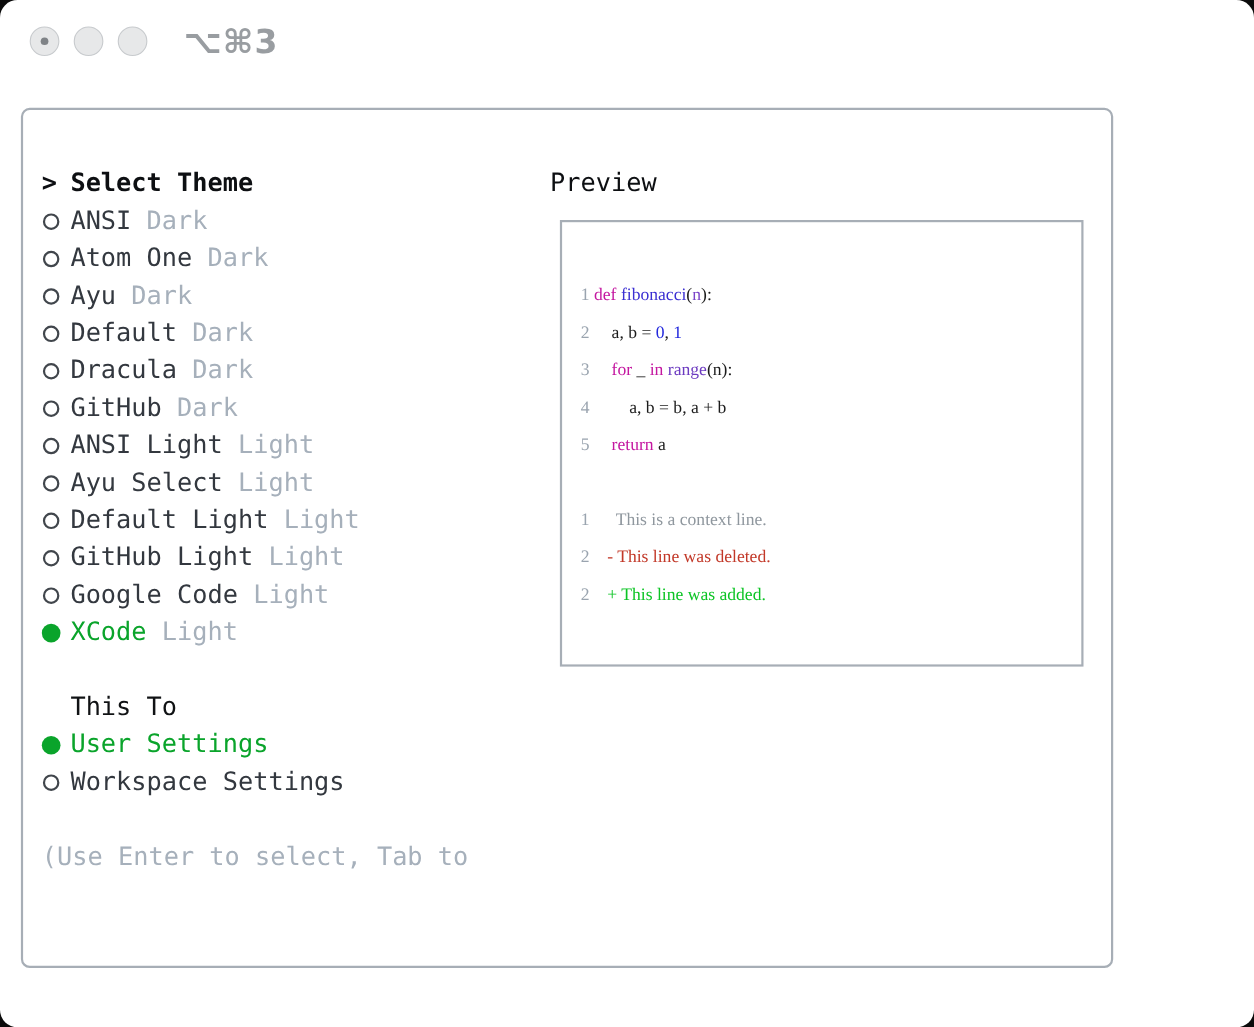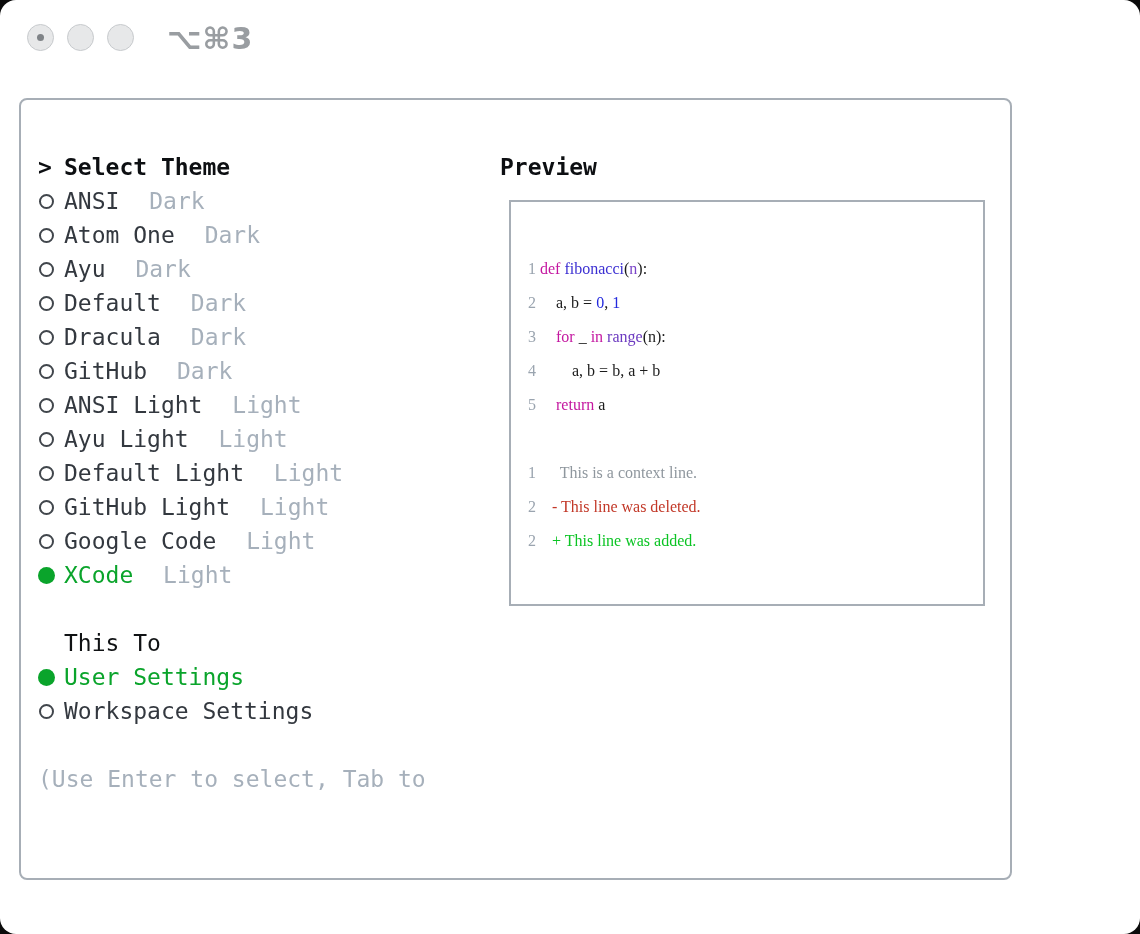--- a/index.html
+++ b/index.html
@@ -19,26 +19,26 @@
   .left-col{position:absolute;left:17px;top:50px;font-size:23px;line-height:34px;}
   .row{display:flex;align-items:center;height:34px;white-space:pre;}
   .slot{width:26px;flex:0 0 26px;display:flex;align-items:center;}
   .prefix{font-weight:bold;color:#0d0f12;}
   .dot{width:15px;height:15px;border:2px solid var(--ring,#41464c);border-radius:50%;box-sizing:border-box;margin-left:1px;}
   .dot.sel{width:17px;height:17px;border:none;background:var(--green,#0aa42b);margin-left:0;}
   .bold-title{font-weight:bold;color:#0d0f12;}
   .plain-title{color:#101214;}
   .tname{color:var(--dark,#33383f);}
   .tname.sel{color:var(--green,#0aa42b);}
-  .tvariant{color:var(--muted,#a6b0bb);margin-left:16px;}
+  .tvariant{color:var(--muted,#a6b0bb);}
   .spacer{height:34px;}
   .help{height:34px;line-height:34px;color:var(--muted,#a6b0bb);white-space:pre;}
 
   
-  .preview-title{position:absolute;left:479px;top:50px;height:34px;line-height:34px;font-size:23px;font-weight:bold;color:#0d0f12;}
+  .preview-title{position:absolute;left:479px;top:50px;height:34px;line-height:34px;font-size:23px;font-weight:normal;color:#0d0f12;}
   .preview-box{position:absolute;left:488px;top:100px;width:476px;height:406px;box-sizing:border-box;border:2px solid var(--border,#a7aeb6);background:#fff;padding:50px 0 0 17px;overflow:hidden;}
   .cline{height:34px;line-height:34px;font-size:16px;white-space:pre;font-family:Liberation Serif, serif;}
   .lnum{color:var(--ln,#9aa4af);}
 </style>
 </head>
 <body>
 
 <div class="window">
 
   <div class="lights">
@@ -57,21 +57,21 @@
       </div>
 
       <div id="theme-list">
           <div class="row"><span class="slot"><span class="dot"></span></span><span class="tname">ANSI</span><span class="tvariant"> Dark</span></div>
           <div class="row"><span class="slot"><span class="dot"></span></span><span class="tname">Atom One</span><span class="tvariant"> Dark</span></div>
           <div class="row"><span class="slot"><span class="dot"></span></span><span class="tname">Ayu</span><span class="tvariant"> Dark</span></div>
           <div class="row"><span class="slot"><span class="dot"></span></span><span class="tname">Default</span><span class="tvariant"> Dark</span></div>
           <div class="row"><span class="slot"><span class="dot"></span></span><span class="tname">Dracula</span><span class="tvariant"> Dark</span></div>
           <div class="row"><span class="slot"><span class="dot"></span></span><span class="tname">GitHub</span><span class="tvariant"> Dark</span></div>
           <div class="row"><span class="slot"><span class="dot"></span></span><span class="tname">ANSI Light</span><span class="tvariant"> Light</span></div>
-          <div class="row"><span class="slot"><span class="dot"></span></span><span class="tname">Ayu Light</span><span class="tvariant"> Light</span></div>
+          <div class="row"><span class="slot"><span class="dot"></span></span><span class="tname">Ayu Select</span><span class="tvariant"> Light</span></div>
           <div class="row"><span class="slot"><span class="dot"></span></span><span class="tname">Default Light</span><span class="tvariant"> Light</span></div>
           <div class="row"><span class="slot"><span class="dot"></span></span><span class="tname">GitHub Light</span><span class="tvariant"> Light</span></div>
           <div class="row"><span class="slot"><span class="dot"></span></span><span class="tname">Google Code</span><span class="tvariant"> Light</span></div>
           <div class="row"><span class="slot"><span class="dot sel"></span></span><span class="tname sel">XCode</span><span class="tvariant"> Light</span></div>
         </div>
 
       <div class="spacer"></div>
 
       <div class="row">
         <span class="slot"></span>

